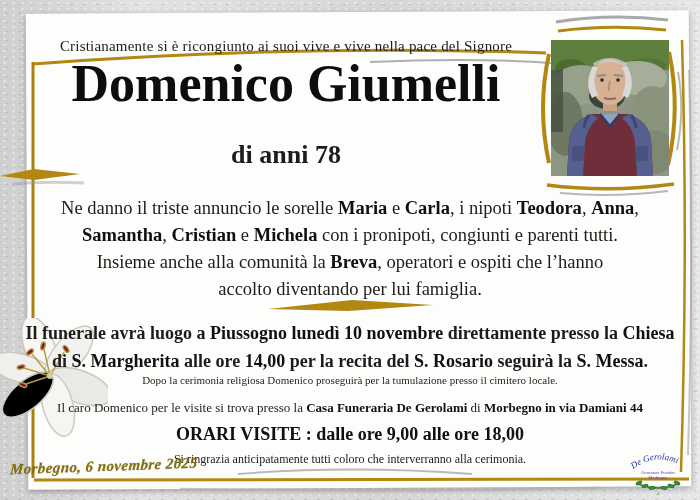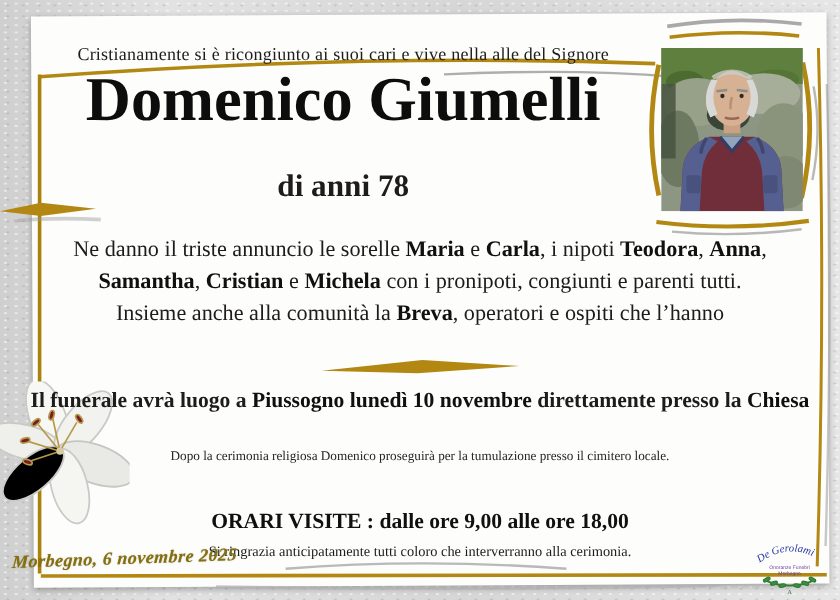--- a/index.html
+++ b/index.html
@@ -127,38 +127,41 @@
       <path d="M43 25 Q59 15 75 25" stroke="#cfcfcd" stroke-width="4" fill="none" opacity=".75"></path>
       <path d="M46 36 L55 35" stroke="#8d8d8a" stroke-width="2"></path>
       <path d="M63 35 L72 36" stroke="#8d8d8a" stroke-width="2"></path>
       <circle cx="51" cy="40" r="1.8" fill="#33291f"></circle>
       <circle cx="67" cy="40" r="1.8" fill="#33291f"></circle>
       <path d="M59 41 Q57 48 58 51" stroke="#b98f74" stroke-width="2" fill="none"></path>
       <path d="M53 58 Q59 60 65 58" stroke="#99675a" stroke-width="2" fill="none"></path>
     </g>
   </svg>
 
-  <div class="abs ctr txt header-line">Cristianamente si è ricongiunto ai suoi cari e vive nella alle del Signore</div>
+  <div class="abs ctr txt header-line">Cristianamente si è ricongiunto ai suoi vive e vive nella pace del Signore</div>
 
   <div class="abs ctr name">Domenico Giumelli</div>
 
   <div class="abs ctr txt age">di anni 78</div>
 
   <div class="abs ctr txt family">
     <div><span>Ne danno il triste annuncio le sorelle </span><b>Maria</b><span> e </span><b>Carla</b><span>, i nipoti </span><b>Teodora</b><span>, </span><b>Anna</b><span>,</span></div>
     <div><b>Samantha</b><span>, </span><b>Cristian</b><span> e </span><b>Michela</b><span> con i pronipoti, congiunti e parenti tutti.</span></div>
     <div><span>Insieme anche alla comunità la </span><b>Breva</b><span>, operatori e ospiti che l’hanno</span></div>
+    <div><span>accolto diventando per lui famiglia.</span></div>
   </div>
 
   <div class="abs ctr txt funeral">
     <div><span>Il funerale avrà luogo a </span><b>Piussogno lunedì 10 novembre</b><span> direttamente presso la </span><b>Chiesa</b></div>
+    <div><span>di </span><b>S. Margherita</b><span> alle ore </span><b>14,00</b><span> per la recita del </span><b>S. Rosario</b><span> seguirà la </span><b>S. Messa</b><span>.</span></div>
   </div>
 
   <div class="abs ctr tumulation">Dopo la cerimonia religiosa Domenico proseguirà per la tumulazione presso il cimitero locale.</div>
 
+  <div class="abs ctr txt visits"><span>Il caro Domenico per le visite si trova presso la </span><b>Casa Funeraria De Gerolami</b><span> di </span><b>Morbegno in via Damiani 44</b></div>
 
   <div class="abs ctr hours">ORARI VISITE :   dalle ore 9,00 alle ore 18,00</div>
 
   <div class="abs ctr txt thanks">Si ringrazia anticipatamente tutti coloro che interverranno alla cerimonia.</div>
 
   <div class="abs dateline">Morbegno, 6 novembre 2025</div>
 
   <svg class="logo abs" style="left:626px;top:445px;" width="64" height="52" viewBox="0 0 64 52">
     <defs>
         <path id="logoArc" d="M7 24 Q32 6 58 22"></path>

